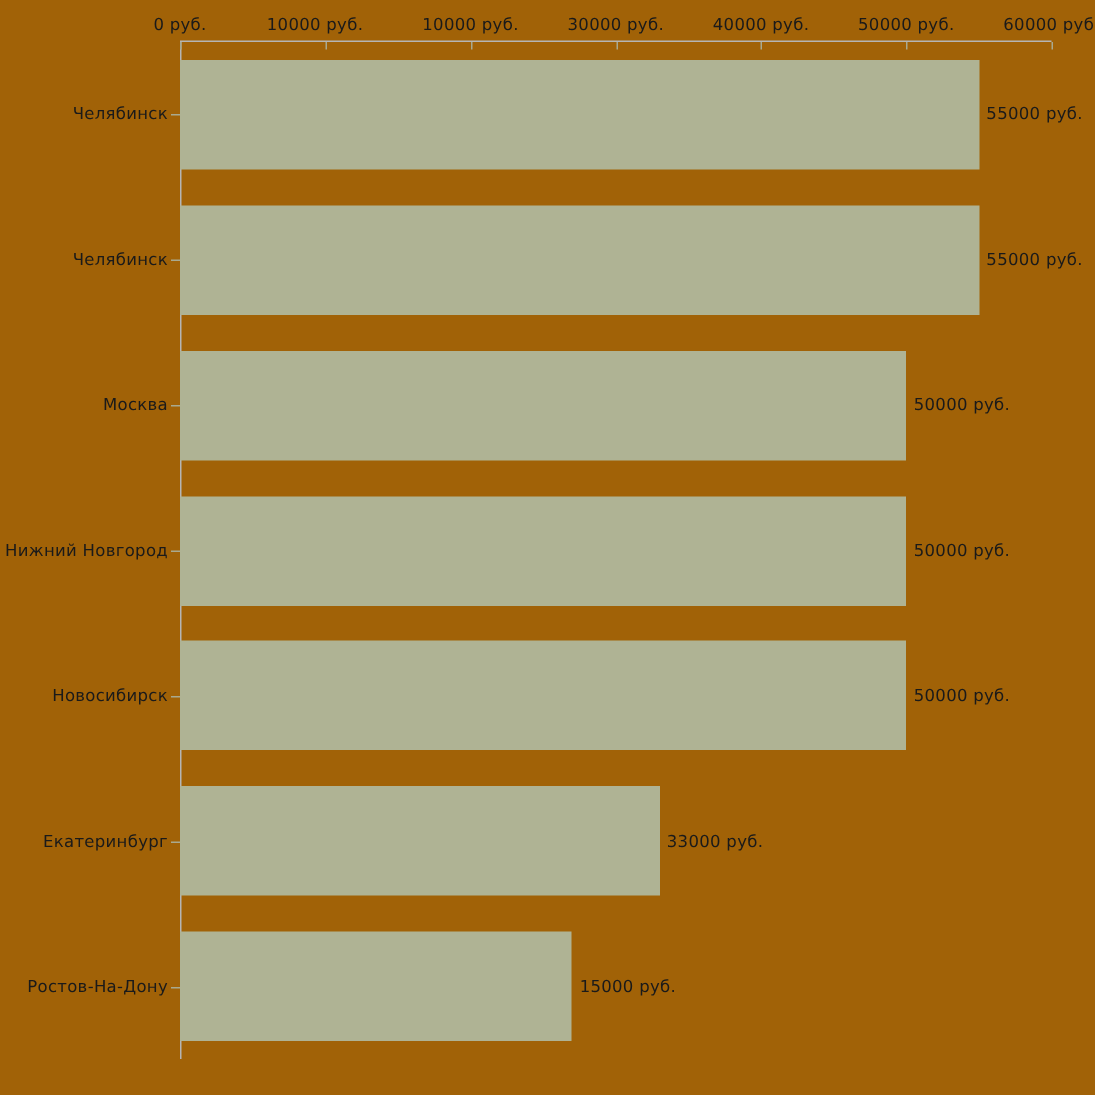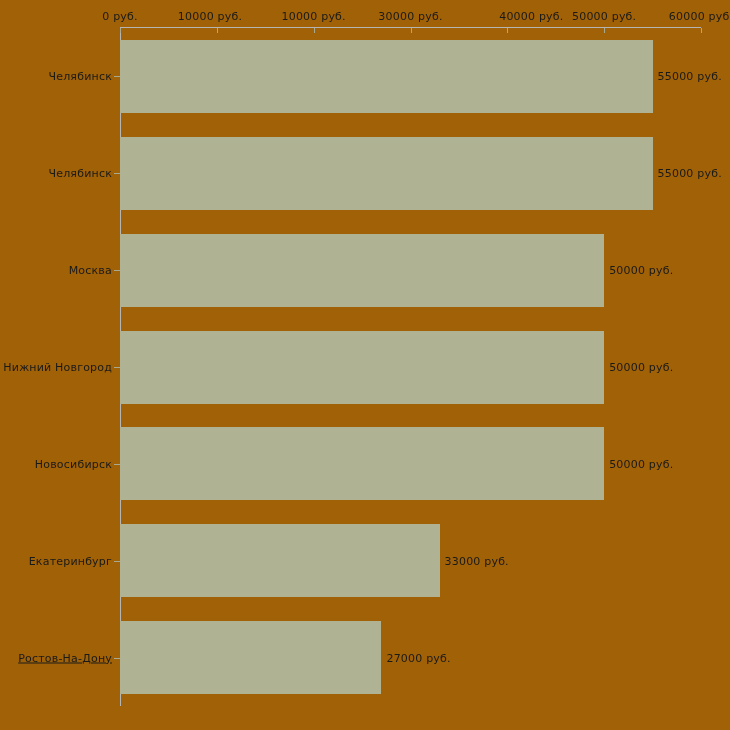--- a/index.html
+++ b/index.html
@@ -108,55 +108,55 @@
   <div id="xticks-layer">
       <div class="x-tick" style="left: 120px;"></div>
       <div class="x-tick-label" style="left: 120px;">0 руб.</div>
       <div class="x-tick" style="left: 216.833px;"></div>
       <div class="x-tick-label" style="left: 210px;">10000 руб.</div>
       <div class="x-tick" style="left: 313.667px;"></div>
       <div class="x-tick-label" style="left: 313.667px;">10000 руб.</div>
       <div class="x-tick" style="left: 410.5px;"></div>
       <div class="x-tick-label" style="left: 410.5px;">30000 руб.</div>
       <div class="x-tick" style="left: 507.333px;"></div>
-      <div class="x-tick-label" style="left: 507.333px; margin-left: 24px;">40000 руб.</div>
+      <div class="x-tick-label" style="left: 507.333px;">40000 руб.</div>
       <div class="x-tick" style="left: 604.167px;"></div>
       <div class="x-tick-label" style="left: 604.167px;">50000 руб.</div>
       <div class="x-tick" style="left: 701px;"></div>
       <div class="x-tick-label" style="left: 701px;">60000 руб.</div>
     </div>
 
   <div class="y-label-col" id="yticks-layer">
       <div class="y-tick-label" style="top: 76.4286px;">Челябинск</div>
       <div class="y-tick-label" style="top: 173.286px;">Челябинск</div>
       <div class="y-tick-label" style="top: 270.143px;">Москва</div>
       <div class="y-tick-label" style="top: 367px; text-align: center;">Нижний Новгород</div>
       <div class="y-tick-label" style="top: 463.857px;">Новосибирск</div>
       <div class="y-tick-label" style="top: 560.714px;">Екатеринбург</div>
-      <div class="y-tick-label" style="top: 657.571px; text-decoration: underline;">Ростов-На-Дону</div>
+      <div class="y-tick-label" style="top: 657.571px;">Ростов-На-Дону</div>
     </div>
 
   <div class="plot-area" id="bars-layer">
       <div class="bar" title="Челябинск: 55000 руб." style="top: 11.9286px; width: 532.583px; height: 73px; background: rgb(175, 179, 148);"></div>
       <div class="bar" title="Красноярск: 55000 руб." style="top: 108.786px; width: 532.583px; height: 73px; background: rgb(175, 179, 148);"></div>
       <div class="bar" title="Москва: 50000 руб." style="top: 205.643px; width: 484.167px; height: 73px; background: rgb(175, 179, 148);"></div>
       <div class="bar" title="Нижний Новгород: 50000 руб." style="top: 302.5px; width: 484.167px; height: 73px; background: rgb(175, 179, 148);"></div>
       <div class="bar" title="Новосибирск: 50000 руб." style="top: 399.357px; width: 484.167px; height: 73px; background: rgb(175, 179, 148);"></div>
       <div class="bar" title="Екатеринбург: 33000 руб." style="top: 496.214px; width: 319.55px; height: 73px; background: rgb(175, 179, 148);"></div>
       <div class="bar" title="Ростов-На-Дону: 27000 руб." style="top: 593.071px; width: 261.45px; height: 73px; background: rgb(175, 179, 148);"></div>
     </div>
 
   <div id="values-layer">
       <div class="bar-value" style="left: 657.583px; top: 76.4286px;">55000 руб.</div>
       <div class="bar-value" style="left: 657.583px; top: 173.286px;">55000 руб.</div>
       <div class="bar-value" style="left: 609.167px; top: 270.143px;">50000 руб.</div>
       <div class="bar-value" style="left: 609.167px; top: 367px;">50000 руб.</div>
       <div class="bar-value" style="left: 609.167px; top: 463.857px;">50000 руб.</div>
       <div class="bar-value" style="left: 444.55px; top: 560.714px;">33000 руб.</div>
-      <div class="bar-value" style="left: 386.45px; top: 657.571px;">27000 руб.</div>
+      <div class="bar-value" style="left: 386.45px; top: 657.571px;">15000 руб.</div>
     </div>
 
 <div class="y-tick" style="top: 76.4286px;"></div>
     <div class="y-tick" style="top: 173.286px;"></div>
     <div class="y-tick" style="top: 270.143px;"></div>
     <div class="y-tick" style="top: 367px;"></div>
     <div class="y-tick" style="top: 463.857px;"></div>
     <div class="y-tick" style="top: 560.714px;"></div>
     <div class="y-tick" style="top: 657.571px;"></div>
   </div>

